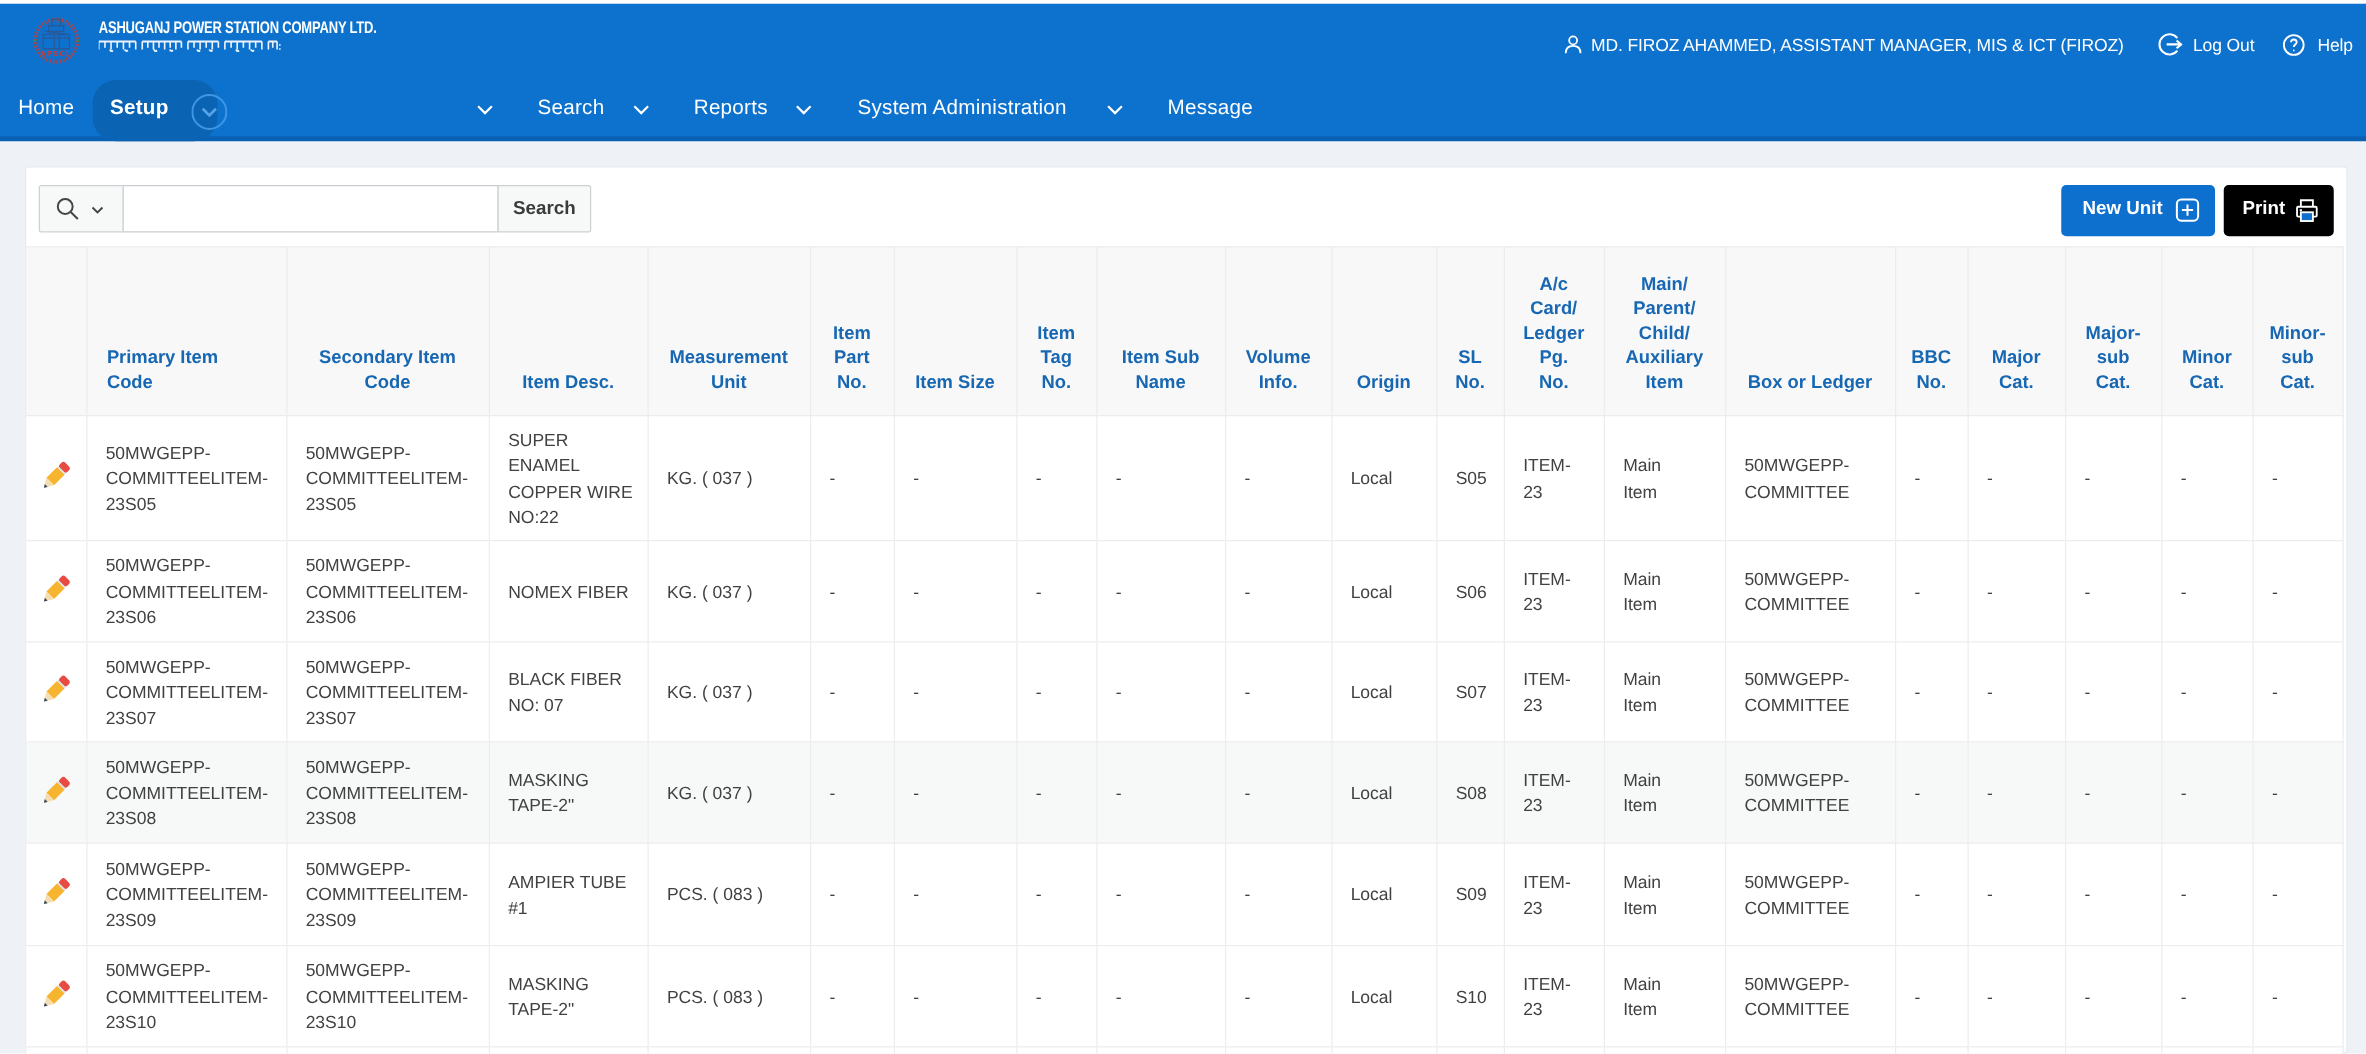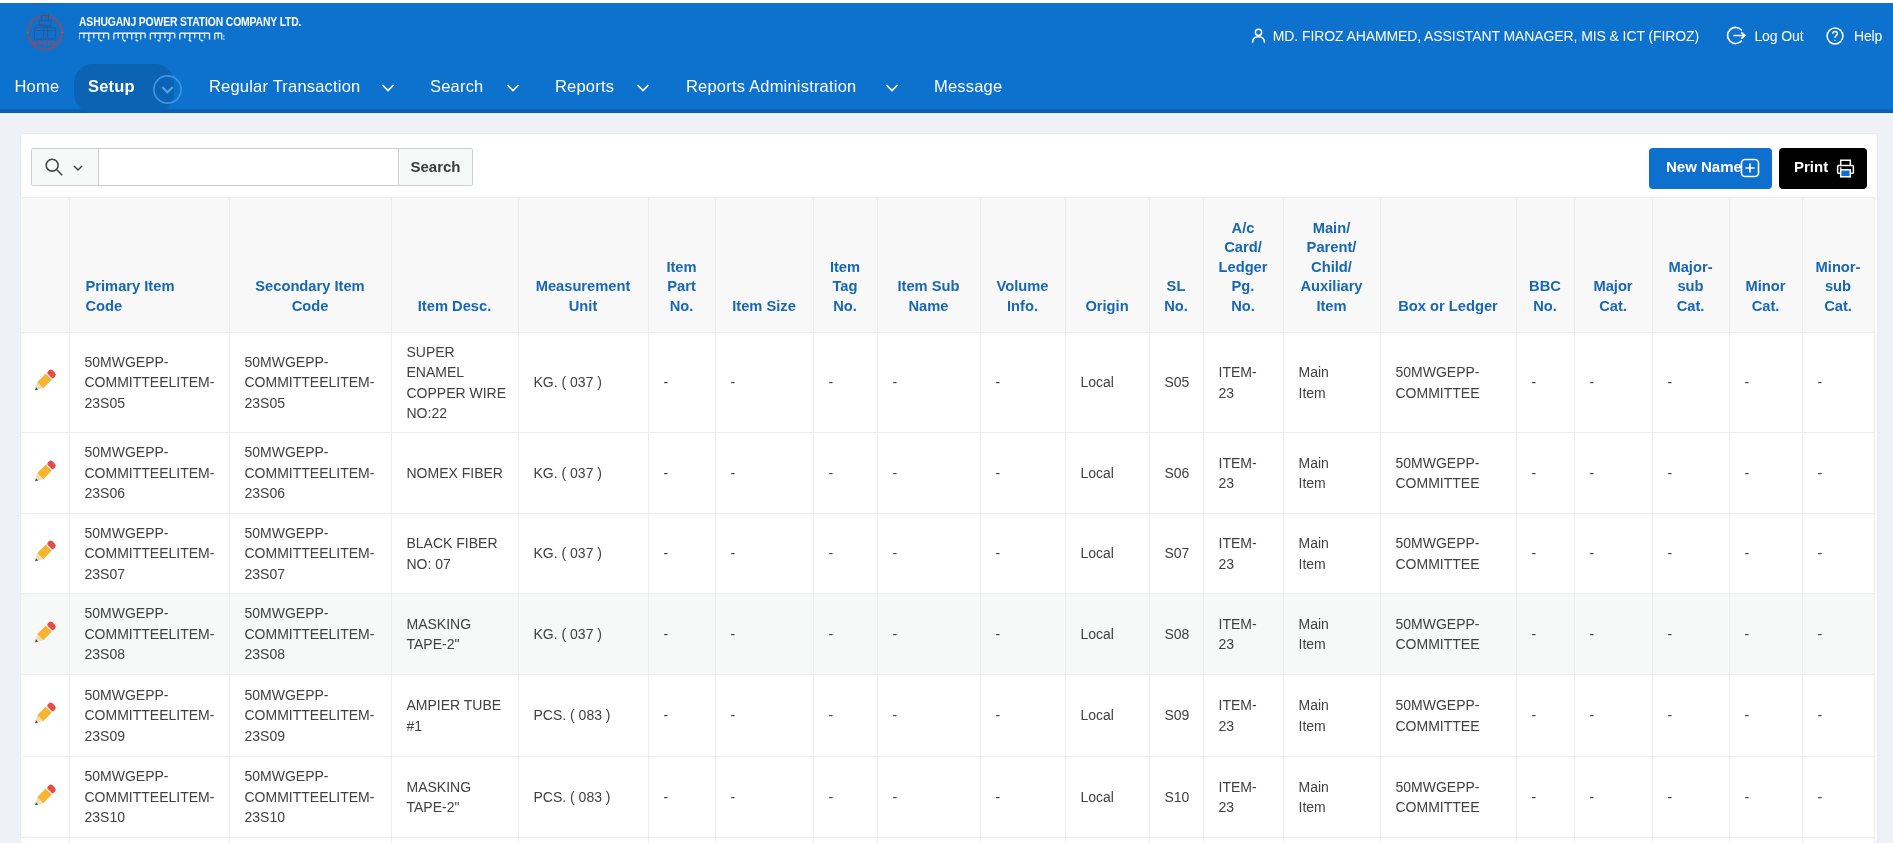--- a/index.html
+++ b/index.html
@@ -97,53 +97,52 @@
 
   <div id="setuptab">
     <span class="t">Setup</span>
     <svg width="29" height="29" viewBox="0 0 29 29" style="position:absolute;left:79px;top:11px" fill="none" stroke="#3f97e3" stroke-width="1.6">
         <circle cx="14.5" cy="14.5" r="13.6"></circle>
         <path d="M9.2 12 L14.5 17.3 L19.8 12" stroke="#55a4e8" stroke-width="2.2"></path>
       </svg>
   </div>
   <div id="nav">
     <span class="navitem" style="left:14.5px">Home</span>
-    <span class="navitem" style="left:209px">Regular Transaction</span>
     <svg class="navchev" style="left:380px;top:17px" width="16" height="14" viewBox="0 0 16 14" fill="none" stroke="#fff" stroke-width="1.7">
         <path d="M2.5 4 L8 9.5 L13.5 4"></path>
       </svg>
     <span class="navitem" style="left:430px">Search</span>
     <svg class="navchev" style="left:505px;top:17px" width="16" height="14" viewBox="0 0 16 14" fill="none" stroke="#fff" stroke-width="1.7">
         <path d="M2.5 4 L8 9.5 L13.5 4"></path>
       </svg>
     <span class="navitem" style="left:555px">Reports</span>
     <svg class="navchev" style="left:635px;top:17px" width="16" height="14" viewBox="0 0 16 14" fill="none" stroke="#fff" stroke-width="1.7">
         <path d="M2.5 4 L8 9.5 L13.5 4"></path>
       </svg>
-    <span class="navitem" style="left:686px">Reports Administration</span>
+    <span class="navitem" style="left:686px">System Administration</span>
     <svg class="navchev" style="left:884px;top:17px" width="16" height="14" viewBox="0 0 16 14" fill="none" stroke="#fff" stroke-width="1.7">
         <path d="M2.5 4 L8 9.5 L13.5 4"></path>
       </svg>
     <span class="navitem" style="left:934px">Message</span>
   </div>
 
   <div id="panel">
     <div id="lupebox">
       <svg width="22" height="22" viewBox="0 0 24 24" style="position:absolute;left:11px;top:7px" fill="none" stroke="#444" stroke-width="1.7">
           <circle cx="10" cy="10" r="6.5"></circle>
           <line x1="15" y1="15" x2="21" y2="21"></line>
         </svg>
       <svg width="12" height="10" viewBox="0 0 12 10" style="position:absolute;left:40px;top:14px" fill="none" stroke="#444" stroke-width="1.5">
           <path d="M2 3 L6 7 L10 3"></path>
         </svg>
     </div>
     <div id="searchinput"></div>
     <div id="searchbtn">Search</div>
     <div id="newitem">
-        <span style="position:absolute;left:17px;top:10px">New Name</span>
+        <span style="position:absolute;left:17px;top:10px">New Unit</span>
       <svg width="20" height="20" viewBox="0 0 20 20" style="position:absolute;right:12px;top:10px" fill="none" stroke="#fff" stroke-width="1.6">
           <rect x="1.5" y="1.5" width="17" height="17" rx="3.5"></rect>
           <path d="M10 5.5 V14.5 M5.5 10 H14.5"></path>
         </svg>
     </div>
     <div id="printbtn">
         <span style="position:absolute;left:15px;top:10px">Print</span>
       <svg width="21" height="21" viewBox="0 0 24 24" style="position:absolute;right:11px;top:10px" fill="none" stroke="#fff" stroke-width="1.7">
           <path d="M6.5 8.5 V2.5 H17.5 V8.5"></path>
           <rect x="3" y="8.5" width="18" height="9" rx="1"></rect>

